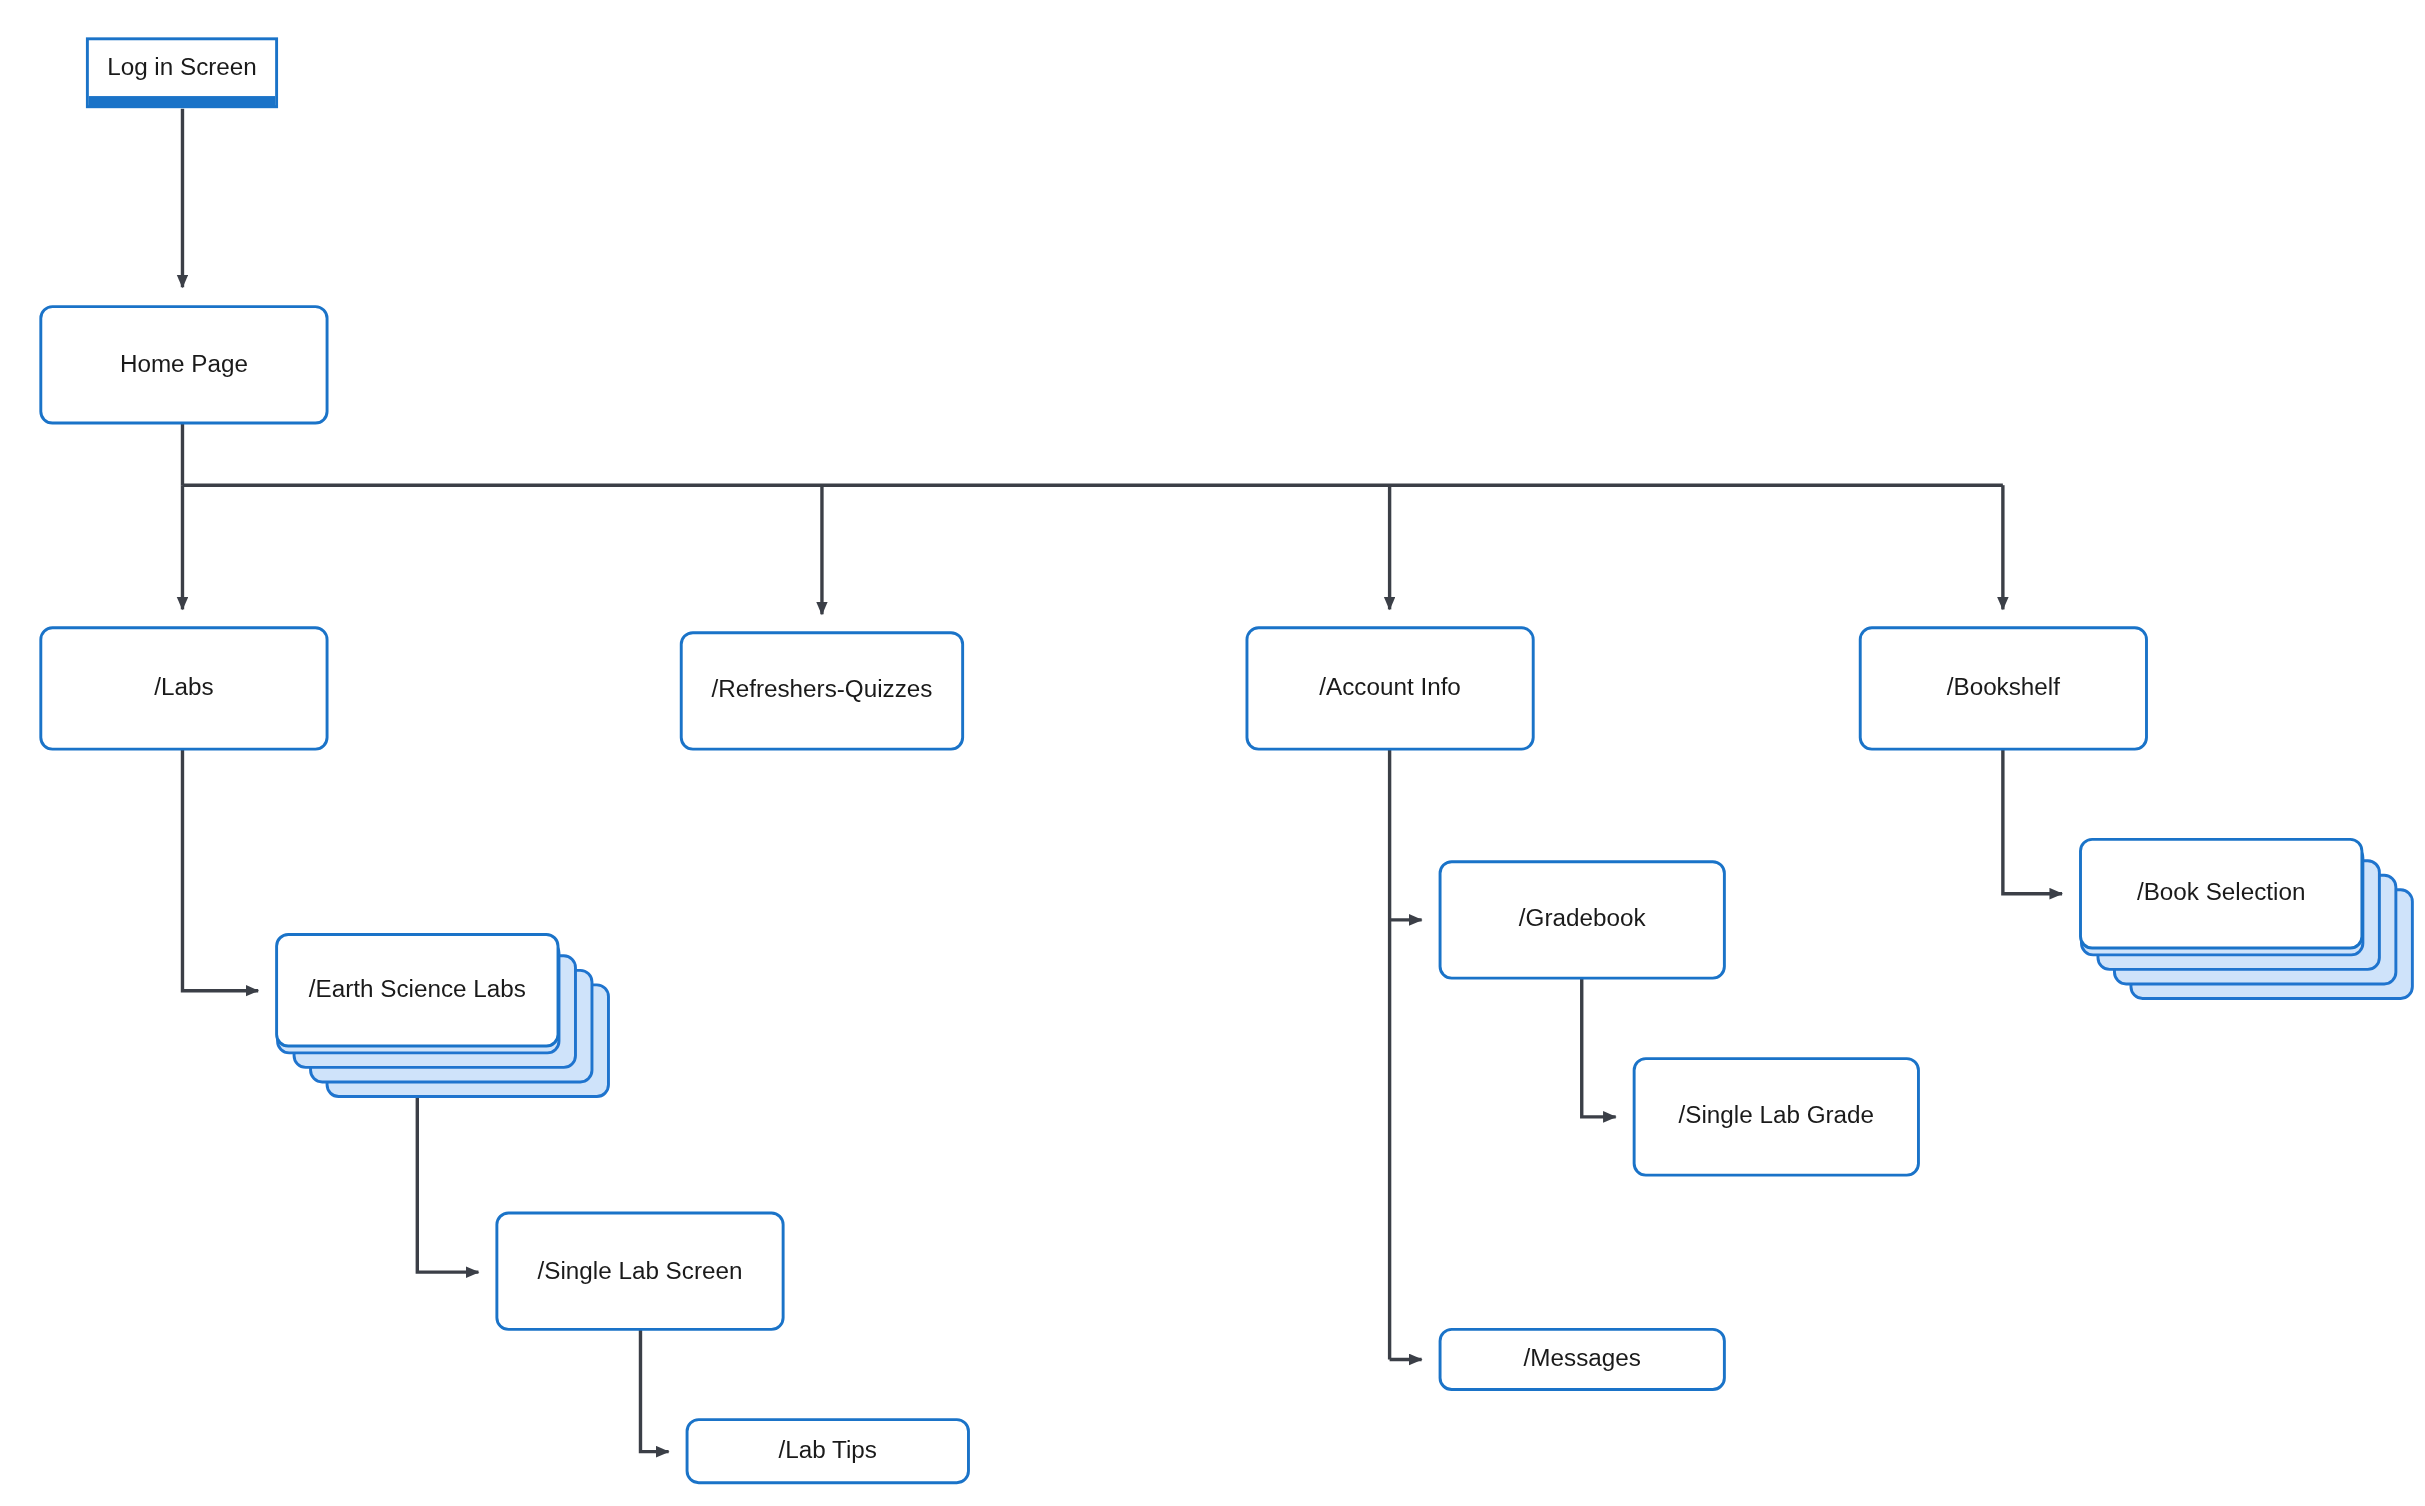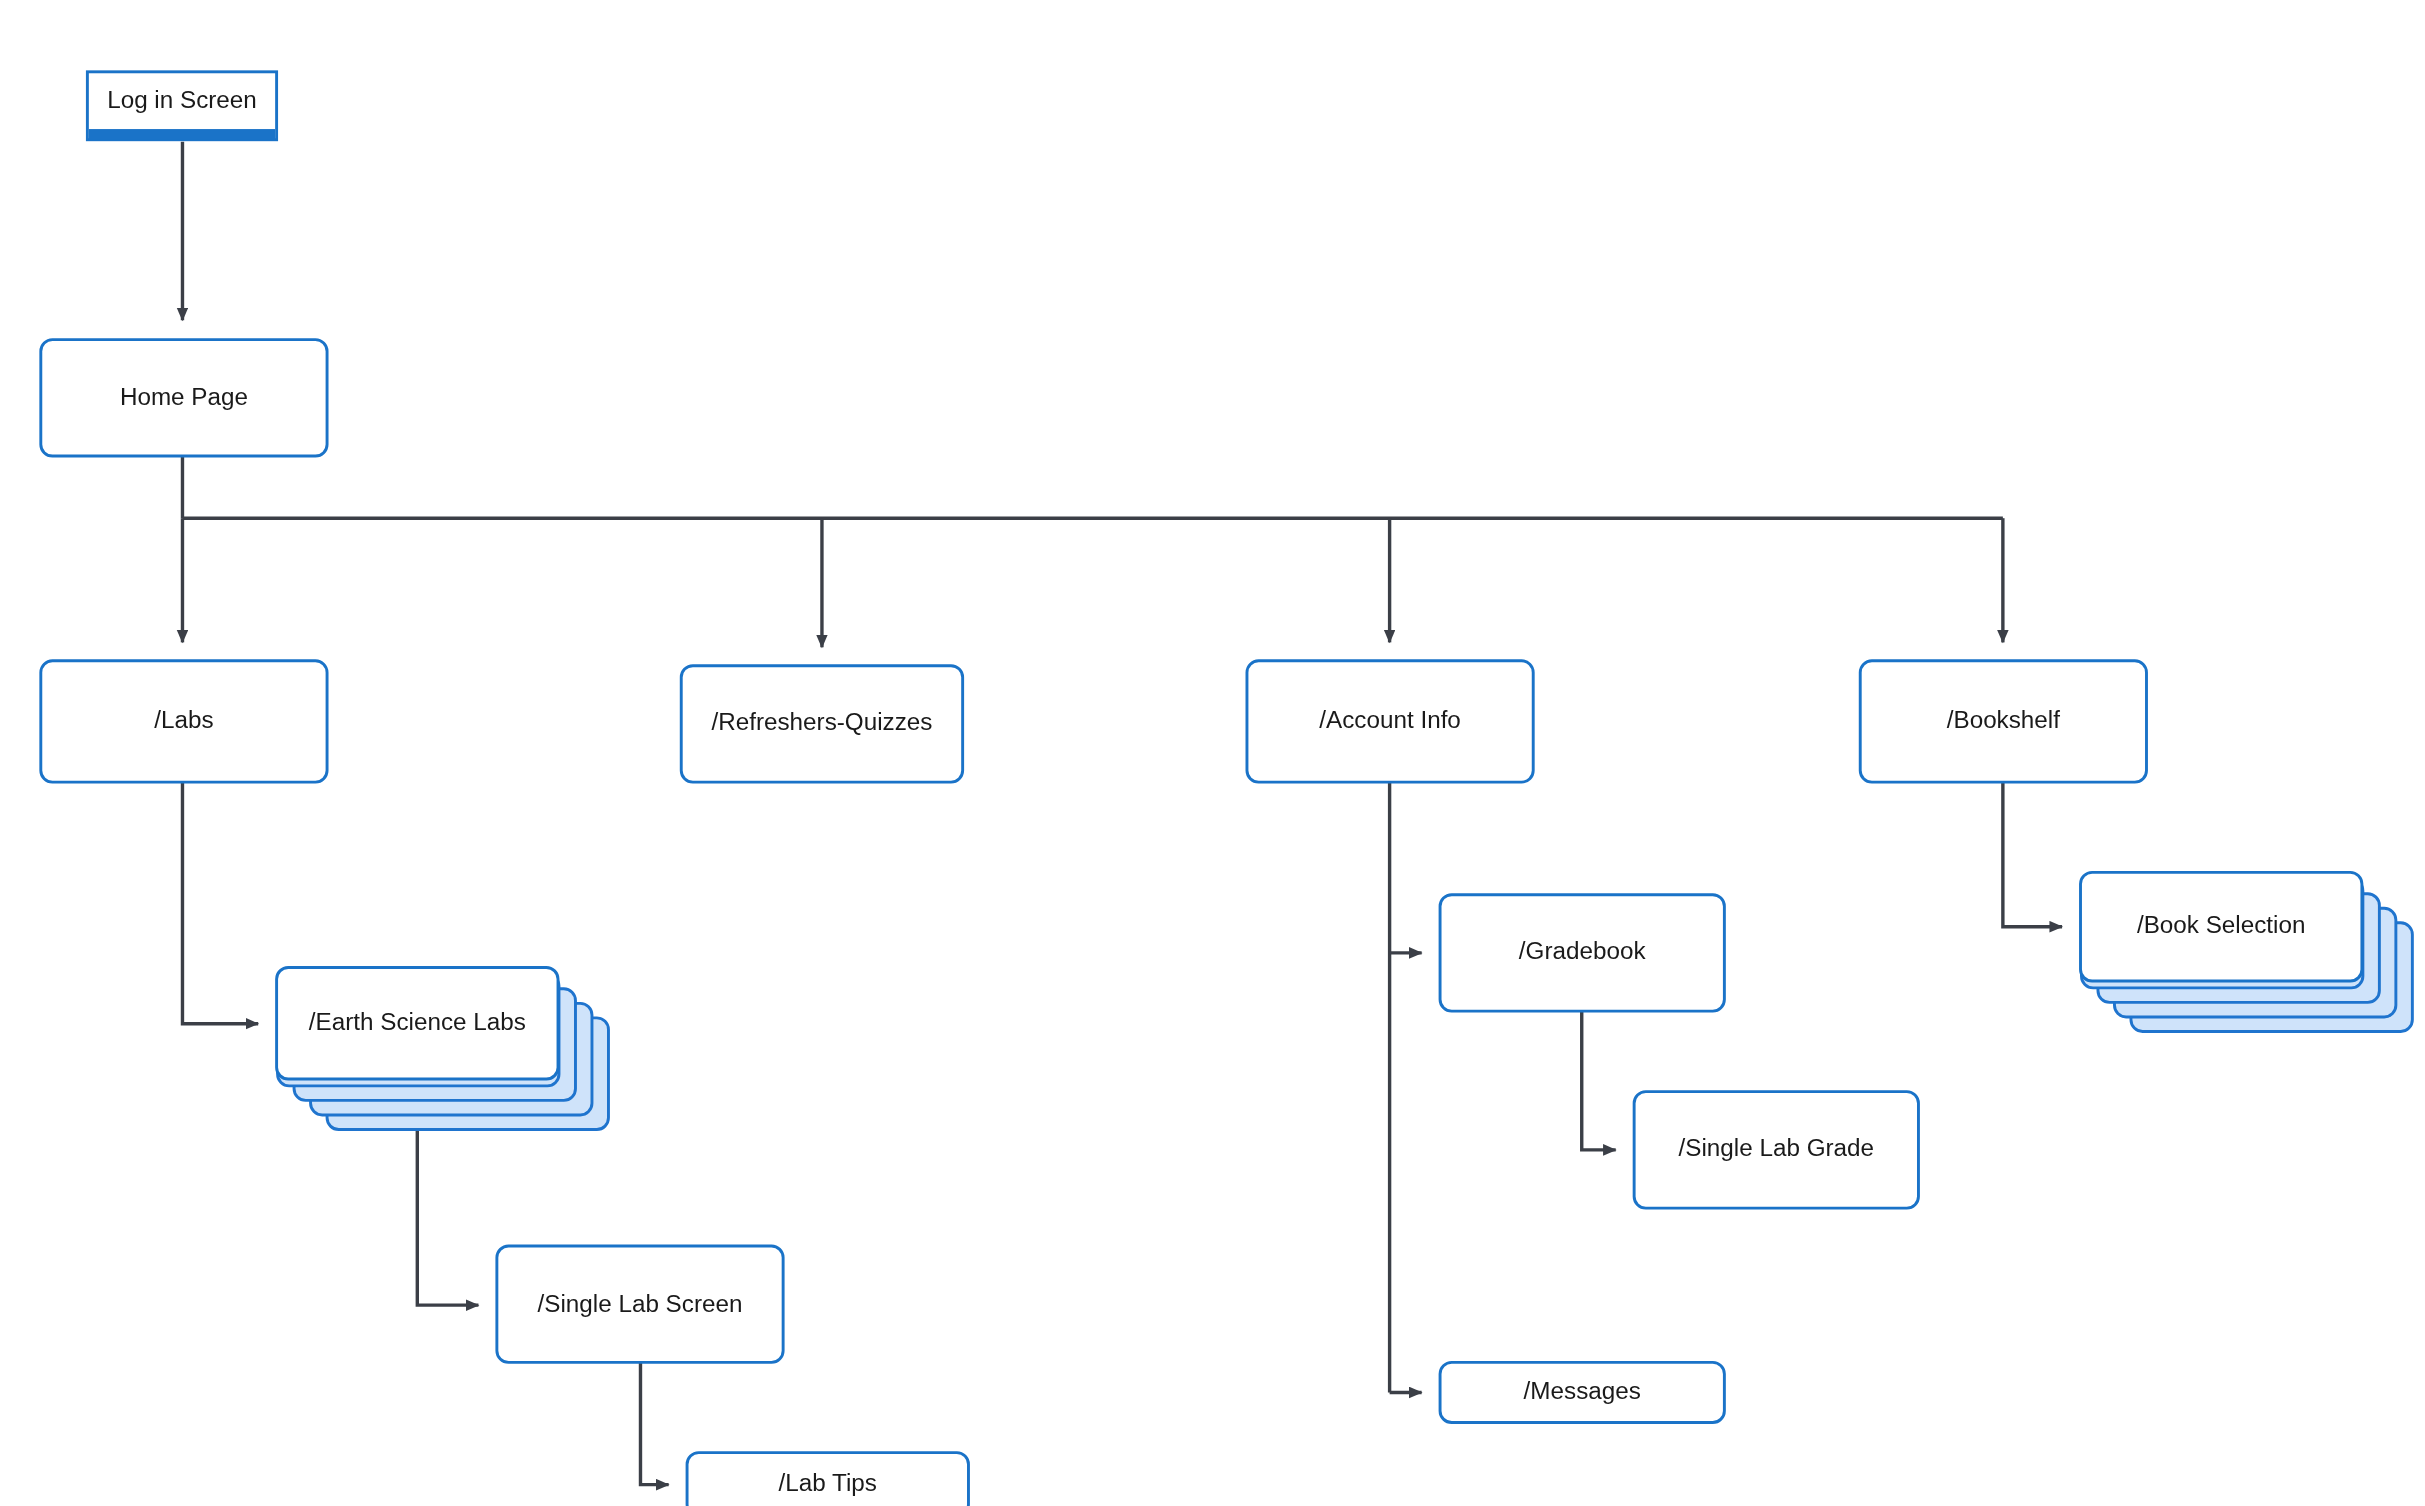--- a/index.html
+++ b/index.html
@@ -12,21 +12,20 @@
     width: 2426px;
     height: 1506px;
     font-family: "Liberation Sans", sans-serif;
     overflow: hidden;
   }
   #diagram-root {
     position: relative;
     width: 2426px;
     height: 1118px;
     background: #ffffff;
-    margin-top: 33px;
   }
   svg.canvas {
     position: absolute;
     top: 0;
     left: 0;
     width: 2426px;
     height: 1506px;
     display: block;
   }
   .node-label {

